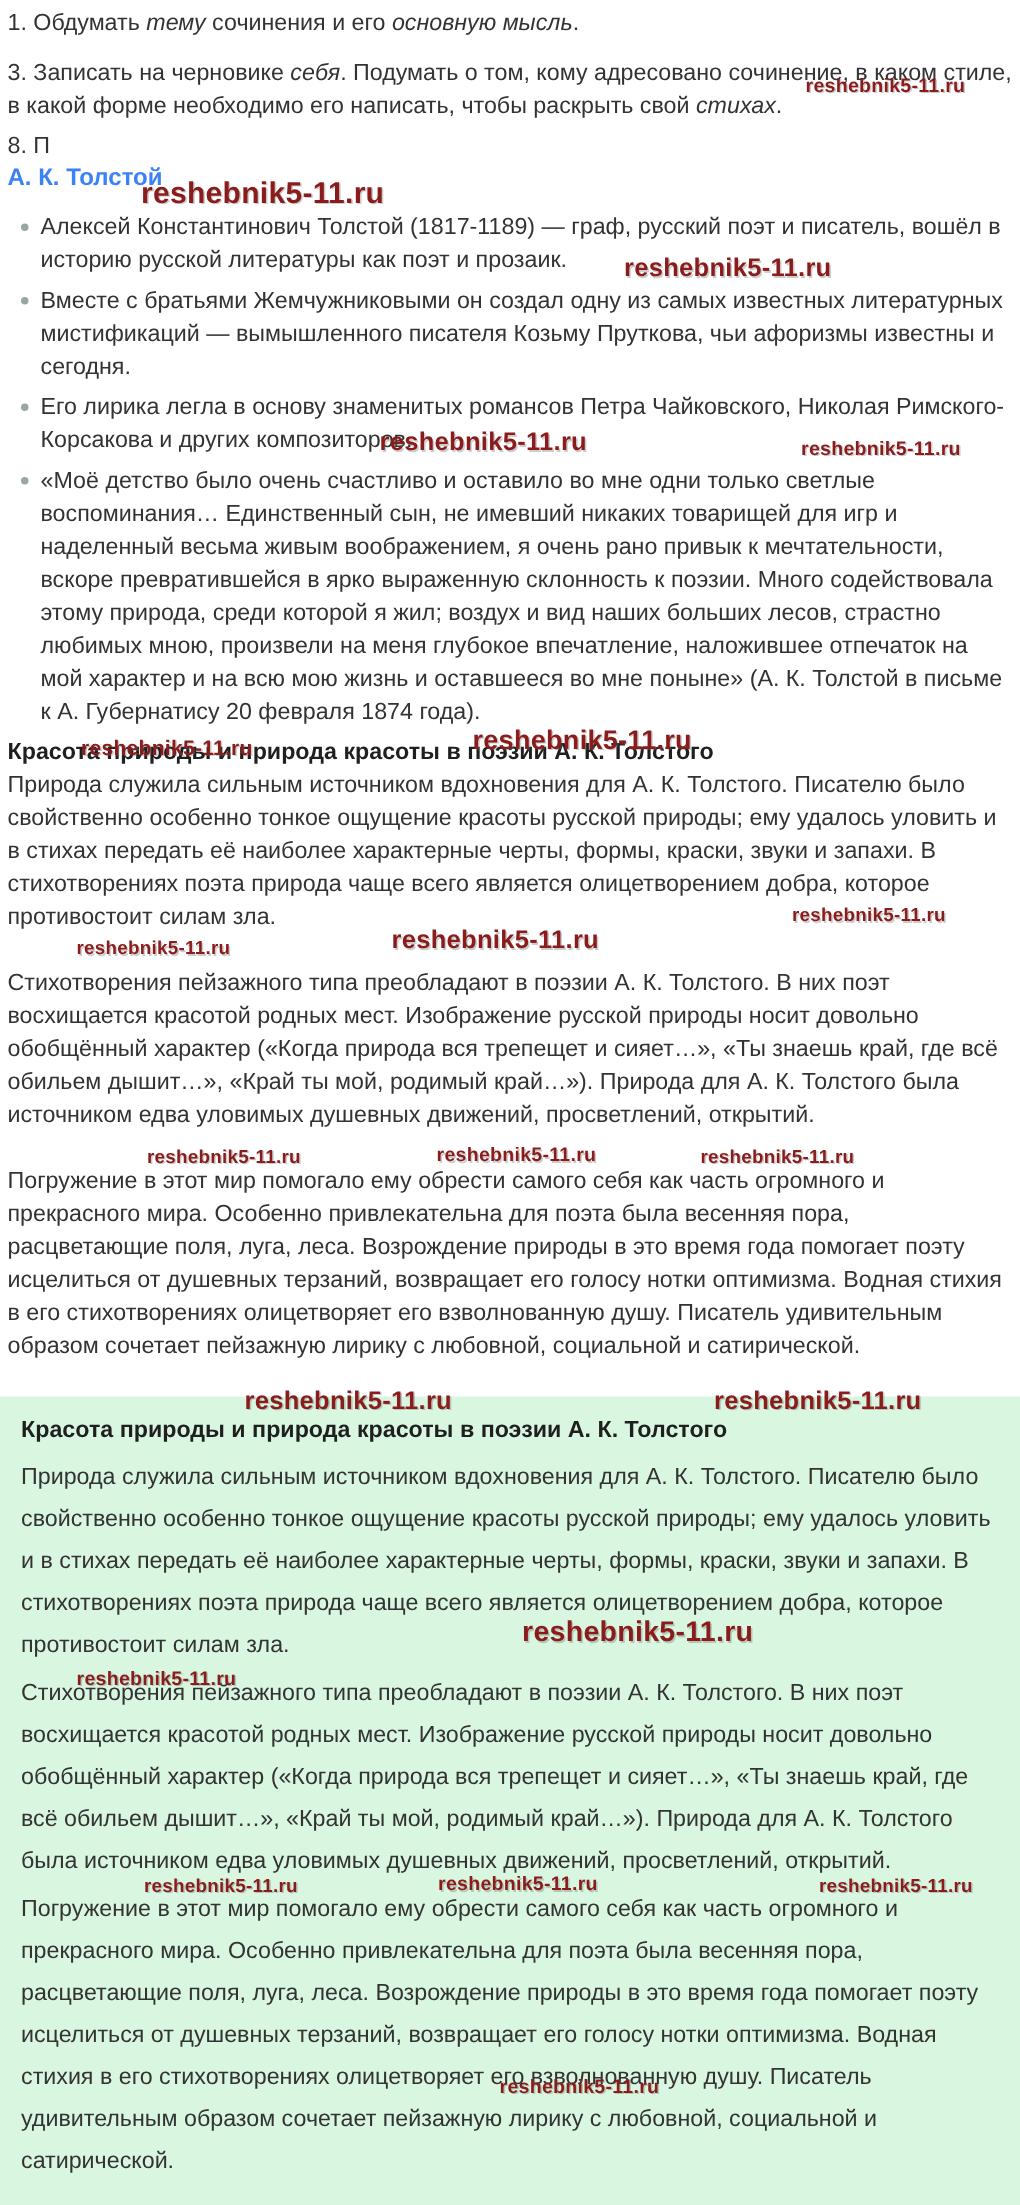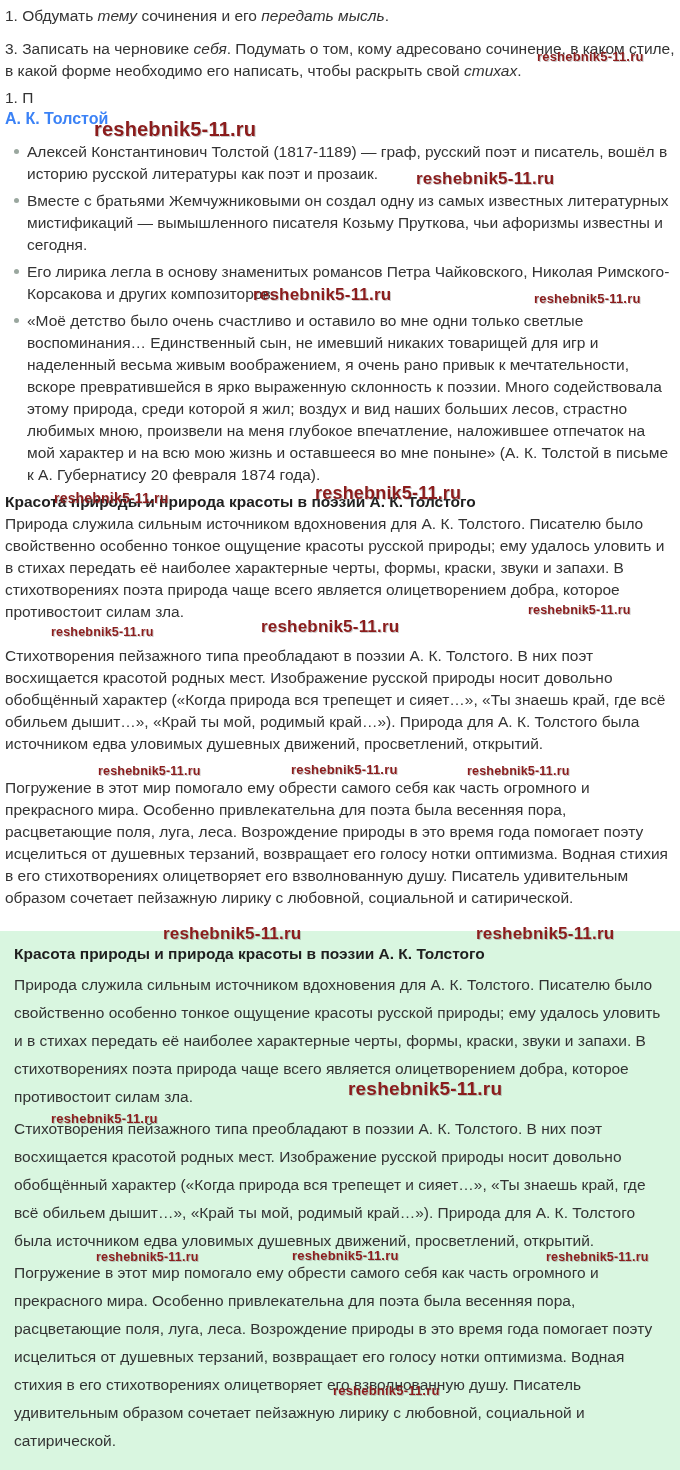--- a/index.html
+++ b/index.html
@@ -58,23 +58,23 @@
     pointer-events: none;
     padding-left: 10px;
   }
 </style>
 </head>
 <body>
 
 <div class="page">
 
   <div class="intro">
-    <div class="intro-item"><span>1. Обдумать </span><em>тему</em><span> сочинения и его </span><em>передать мысль</em><span>.</span></div>
+    <div class="intro-item"><span>1. Обдумать </span><em>тему</em><span> сочинения и его </span><em>основную мысль</em><span>.</span></div>
     <div class="intro-item tight"><span>3. Записать на черновике </span><em>себя</em><span>. Подумать о том, кому адресовано сочинение, в каком стиле, в какой форме необходимо его написать, чтобы раскрыть свой </span><em>стихах</em><span>.</span></div>
-    <div class="intro-item partial">1. П</div>
+    <div class="intro-item partial">8. П</div>
   </div>
 
   <h1 class="article-title">А. К. Толстой</h1>
 
   <ul class="bullets">
     <li class="bullet">
       <span class="bullet-dot"></span>
       <span>Алексей Константинович Толстой (1817-1189) — граф, русский поэт и писатель, вошёл в историю русской литературы как поэт и прозаик.</span>
     </li>
     <li class="bullet">

